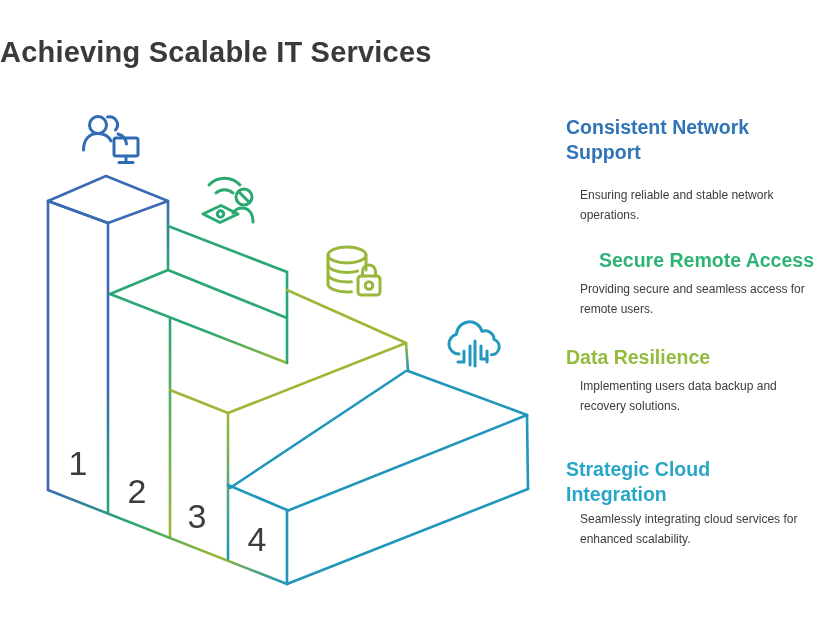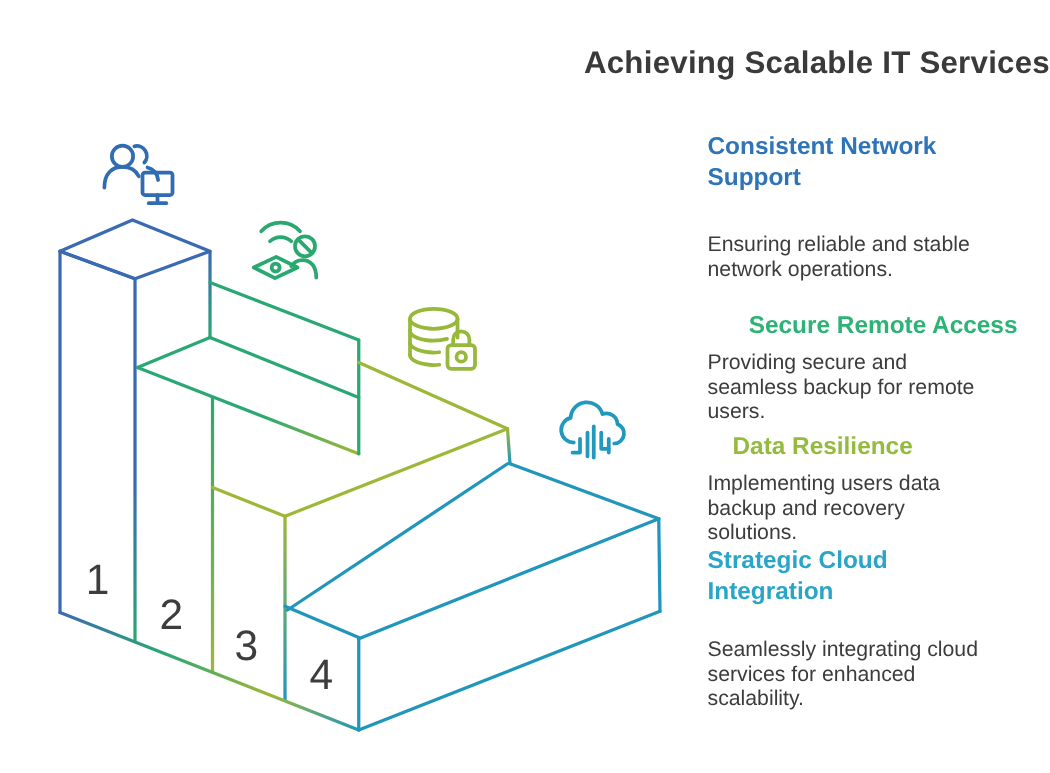--- a/index.html
+++ b/index.html
@@ -1,29 +1,29 @@
 <!DOCTYPE html>
 <html><head>
 <meta charset="utf-8">
 <style>
   html,body{margin:0;padding:0;background:#ffffff;}
   body{width:840px;height:618px;position:relative;overflow:hidden;
        font-family:"Liberation Sans","DejaVu Sans",sans-serif;color:#3a3a3a;}
-  .title{position:absolute;top:36px;left:0;width:840px;text-align:right;
-         font-size:25px;font-weight:bold;letter-spacing:.2px;color:#3a3a3a;margin:0;}
+  .title{position:absolute;top:36px;left:0;width:840px;text-align:left;
+         font-size:29px;font-weight:bold;letter-spacing:.2px;color:#3a3a3a;margin:0;}
   .stage{position:absolute;left:0;top:0;width:840px;height:618px;}
   .info-col{position:absolute;left:566px;top:0;width:250px;}
   .info-h{position:absolute;left:0;width:235px;margin:0;font-size:19.5px;line-height:24.5px;
           font-weight:bold;}
-  .info-p{position:absolute;left:0;width:225px;margin:0;font-size:17px;line-height:19.5px;
+  .info-p{position:absolute;left:14px;width:225px;margin:0;font-size:12px;line-height:19.5px;
           color:#3c3c3c;}
-  .h1{top:105px}.p1{top:186px}
+  .h1{top:115px}.p1{top:186px}
   .h2{top:248px}.p2{top:280px}
   .h3{top:345px}.p3{top:377px}
-  .h4{top:436px}.p4{top:510px}
+  .h4{top:457px}.p4{top:510px}
   svg text.stepnum{font-family:"Liberation Sans","DejaVu Sans",sans-serif;
        font-size:34px;font-weight:500;fill:#3d3d3d;}
 </style>
 </head>
 <body>
 
 <h1 class="title">Achieving Scalable IT Services</h1>
 
 <svg class="stage" viewBox="0 0 840 618" xmlns="http://www.w3.org/2000/svg">
   <defs>
@@ -148,20 +148,20 @@
     <path d="M37,28 v13 h6"></path>
     <path d="M43,33 v11"></path>
   </g>
 </svg>
 
 <div class="info-col">
   <h2 class="info-h h1" style="color: rgb(46, 116, 182);">Consistent Network Support</h2>
   <p class="info-p p1">Ensuring reliable and stable network operations.</p>
 
   <h2 class="info-h h2" style="color: rgb(46, 179, 119); margin-left: 33px;">Secure Remote Access</h2>
-  <p class="info-p p2">Providing secure and seamless backup for remote users.</p>
+  <p class="info-p p2">Providing secure and seamless access for remote users.</p>
 
-  <h2 class="info-h h3" style="color: rgb(148, 187, 62); margin-left: 20px;">Data Resilience</h2>
+  <h2 class="info-h h3" style="color: rgb(148, 187, 62);">Data Resilience</h2>
   <p class="info-p p3">Implementing users data backup and recovery solutions.</p>
 
   <h2 class="info-h h4" style="color: rgb(41, 165, 200);">Strategic Cloud Integration</h2>
   <p class="info-p p4">Seamlessly integrating cloud services for enhanced scalability.</p>
 </div>
 
 </body></html>

